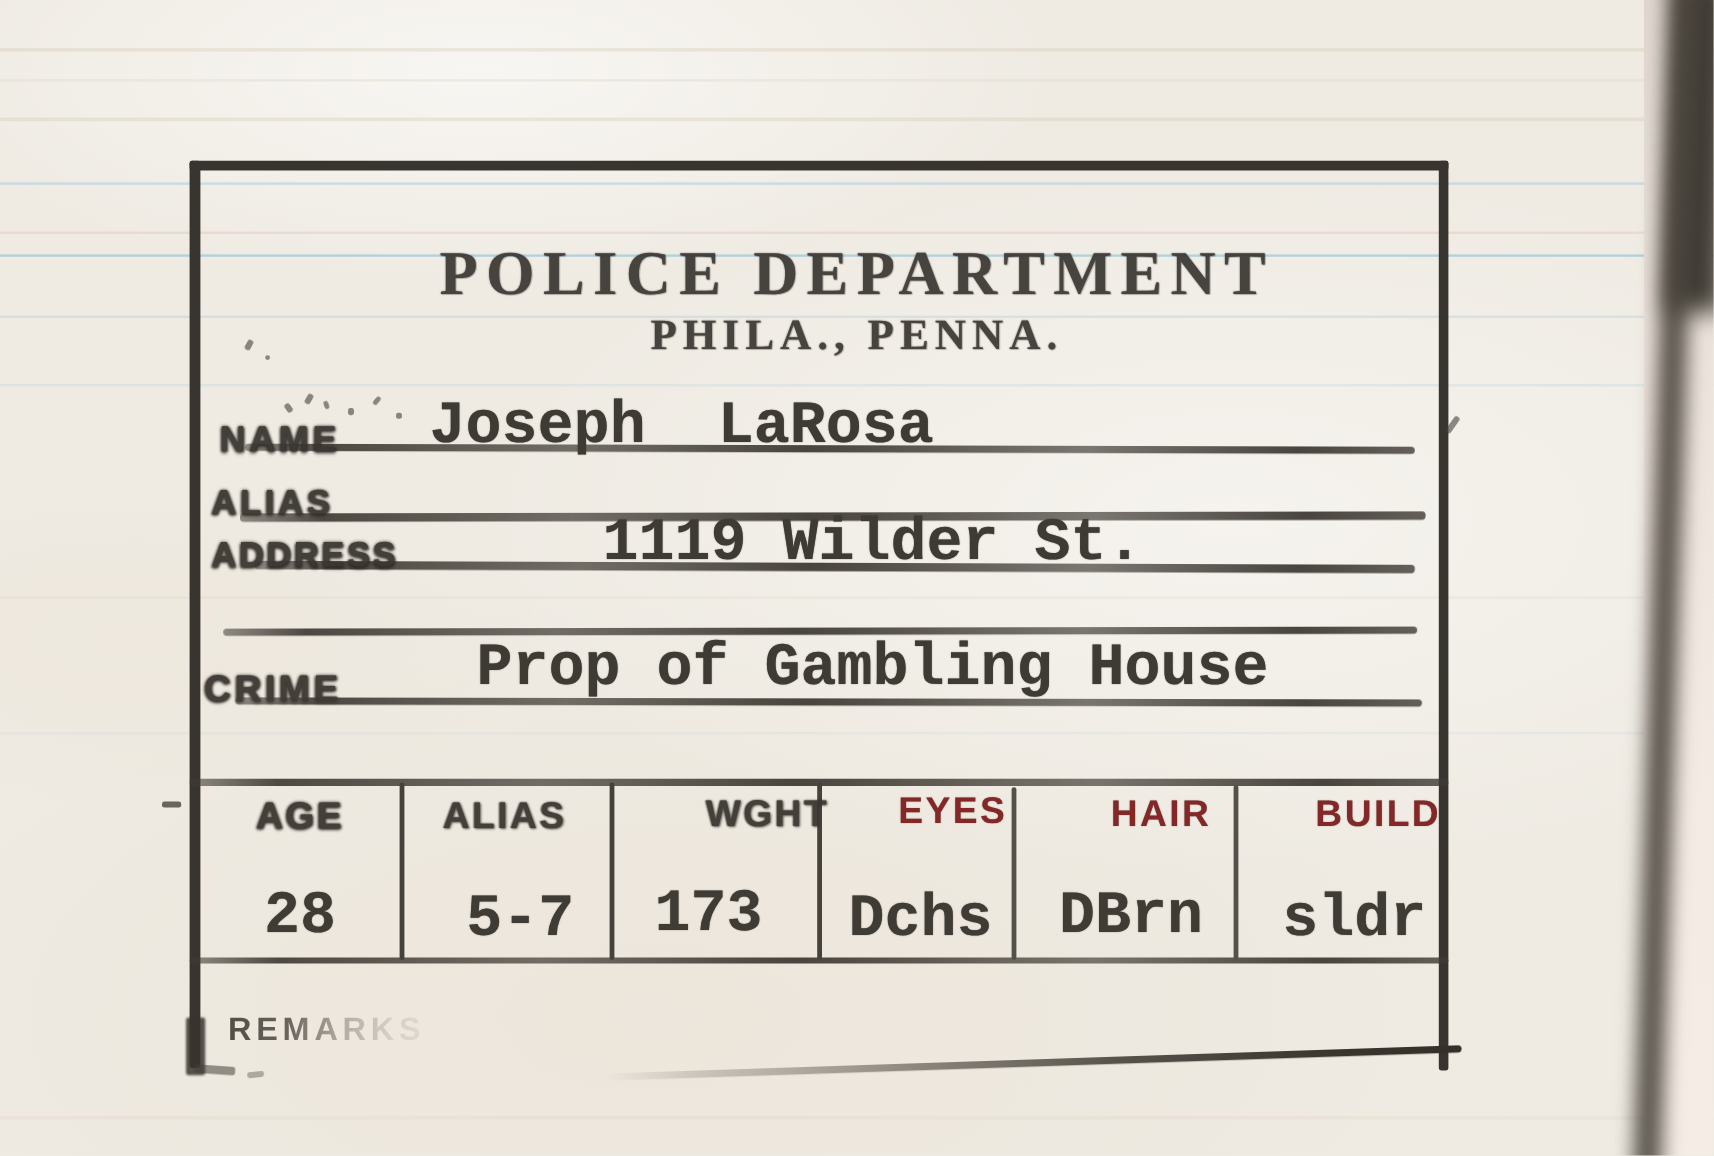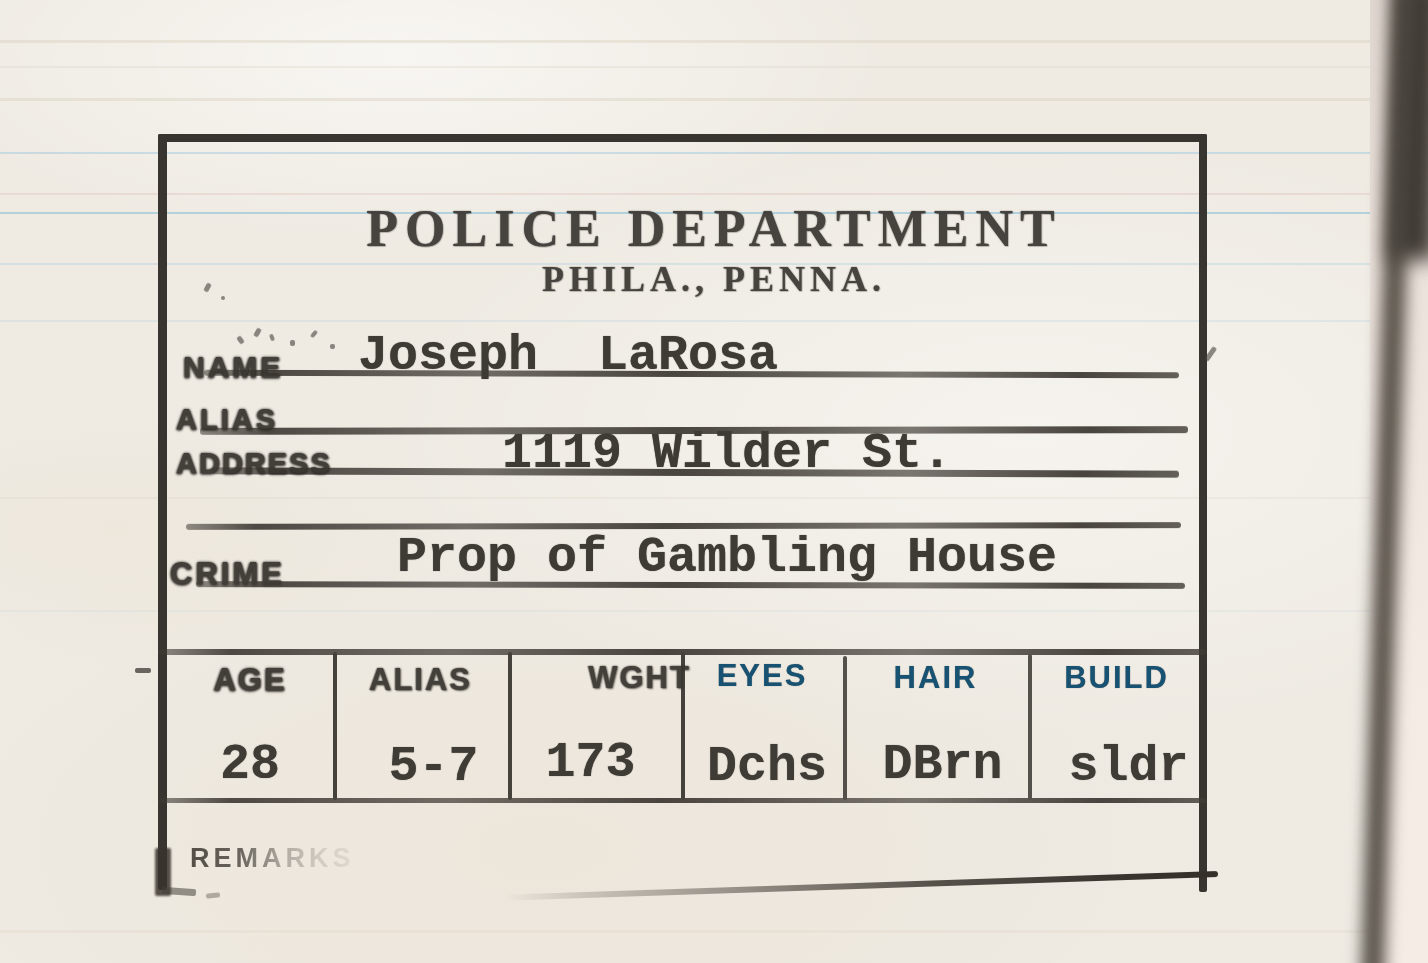--- a/index.html
+++ b/index.html
@@ -34,21 +34,21 @@
   .hdr{position:absolute;left:0;width:100%;text-align:center;
     font-family:"Liberation Serif", serif;font-weight:700;color:#3b3732;
     text-shadow:0 0 1.5px rgba(59,55,50,0.85), 1px 1px 0 rgba(59,55,50,0.18);
     opacity:.93;white-space:nowrap;}
   .label{position:absolute;font-family:"Liberation Sans", sans-serif;font-weight:700;
     color:#3a3631;letter-spacing:3px;white-space:nowrap;
     text-shadow:0 0 2px rgba(54,50,45,0.9), 1px 1px 2px rgba(54,50,45,0.65), -1px 0 1px rgba(54,50,45,0.4);
     opacity:.95;}
   .label.ultra{text-shadow:0 0 3px rgba(50,46,41,0.95), 1px 1px 2px rgba(50,46,41,0.85),
     -1px 1px 2px rgba(50,46,41,0.7), 0 2px 3px rgba(50,46,41,0.5);}
-  .label.mid{color:#0c4a6e;text-shadow:0 0 1px rgba(82,77,70,0.7);}
+  .label.mid{color:#7f1d1d;text-shadow:0 0 1px rgba(82,77,70,0.7);margin-left:32px;}
   .type{position:absolute;font-family:"Liberation Mono", monospace;font-weight:700;
     color:#3e3a34;text-shadow:0 0 1px rgba(62,58,52,0.75);white-space:pre;line-height:1;}
 
   
   .sline{position:absolute;border-radius:3px;
     background:linear-gradient(to right, rgba(64,59,53,.55) 0%, rgba(64,59,53,.92) 7%,
       rgba(64,59,53,.72) 28%, rgba(64,59,53,.95) 48%, rgba(64,59,53,.68) 72%,
       rgba(64,59,53,.95) 90%, rgba(64,59,53,.8) 100%);
     filter:blur(0.4px);}
 

